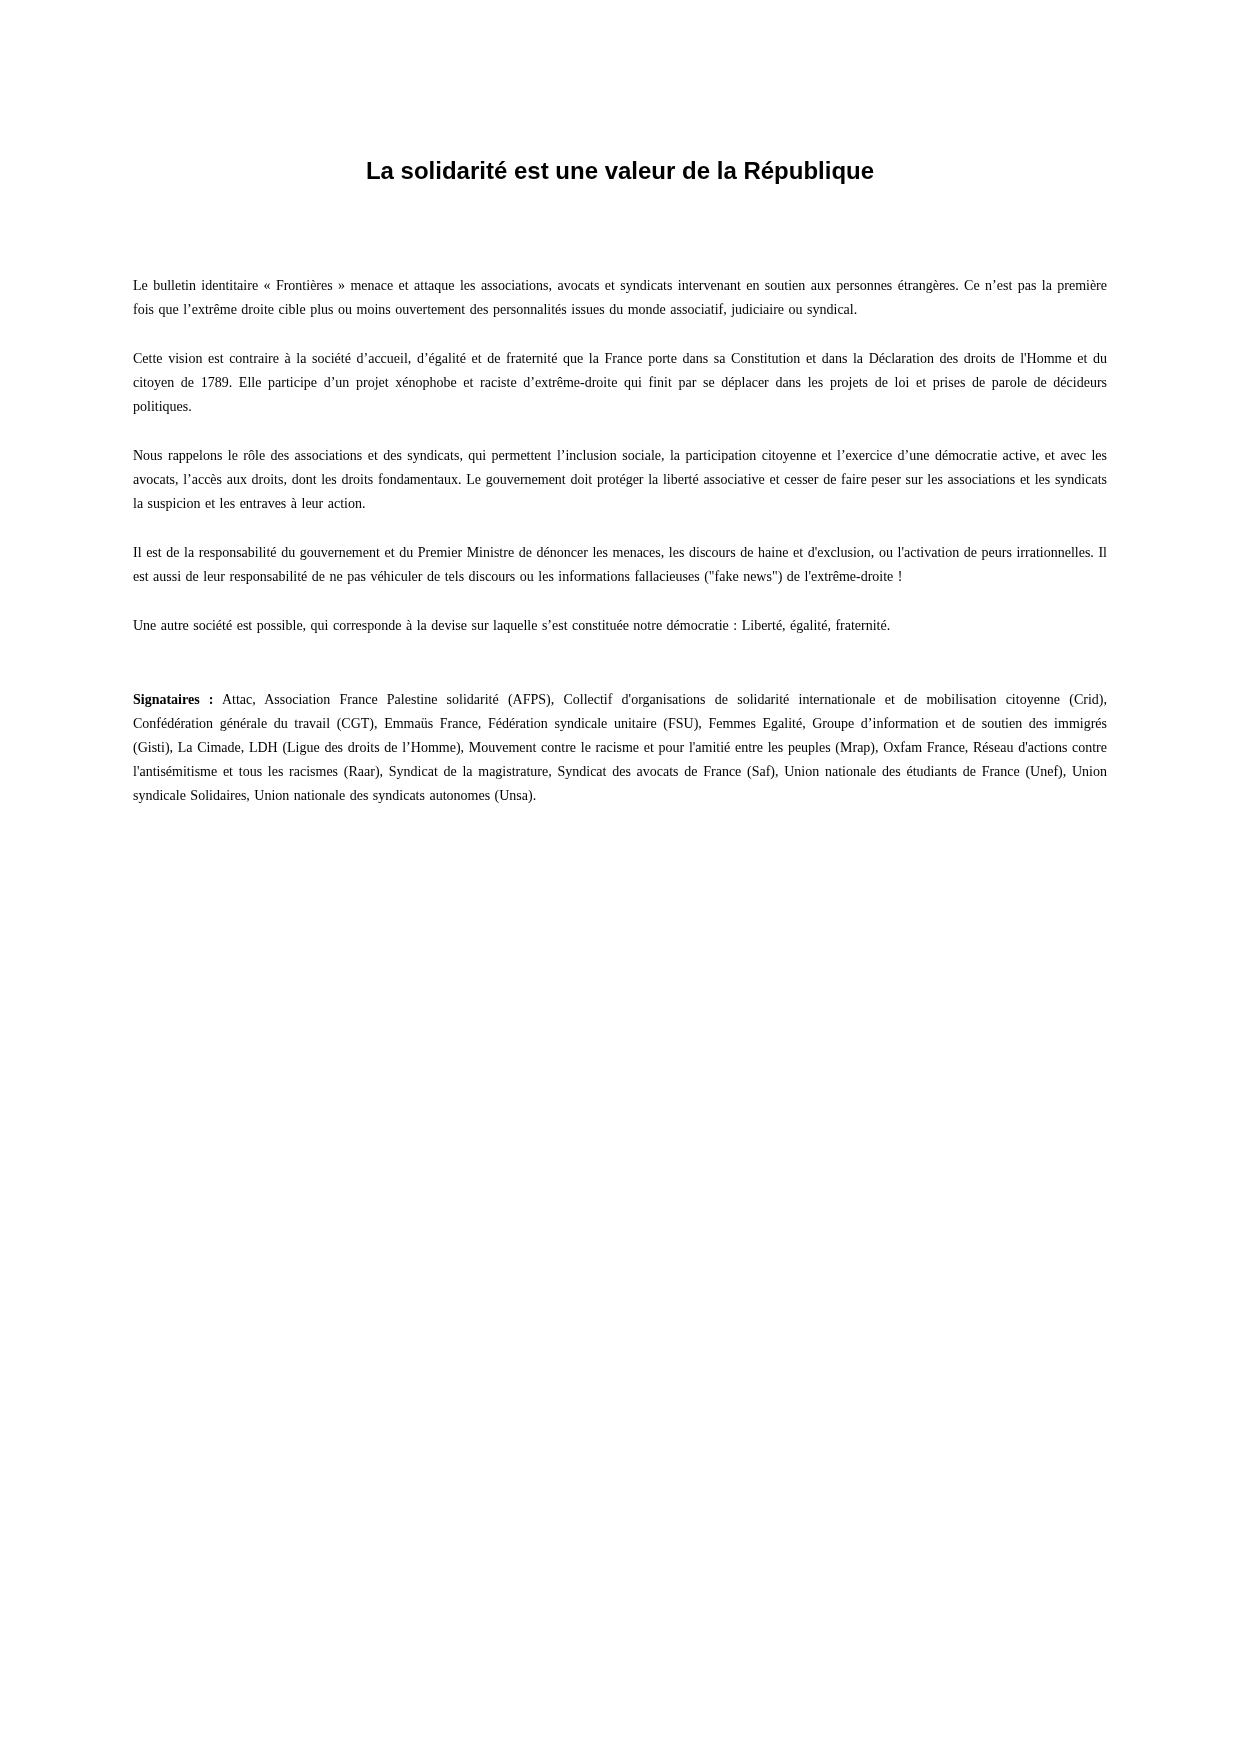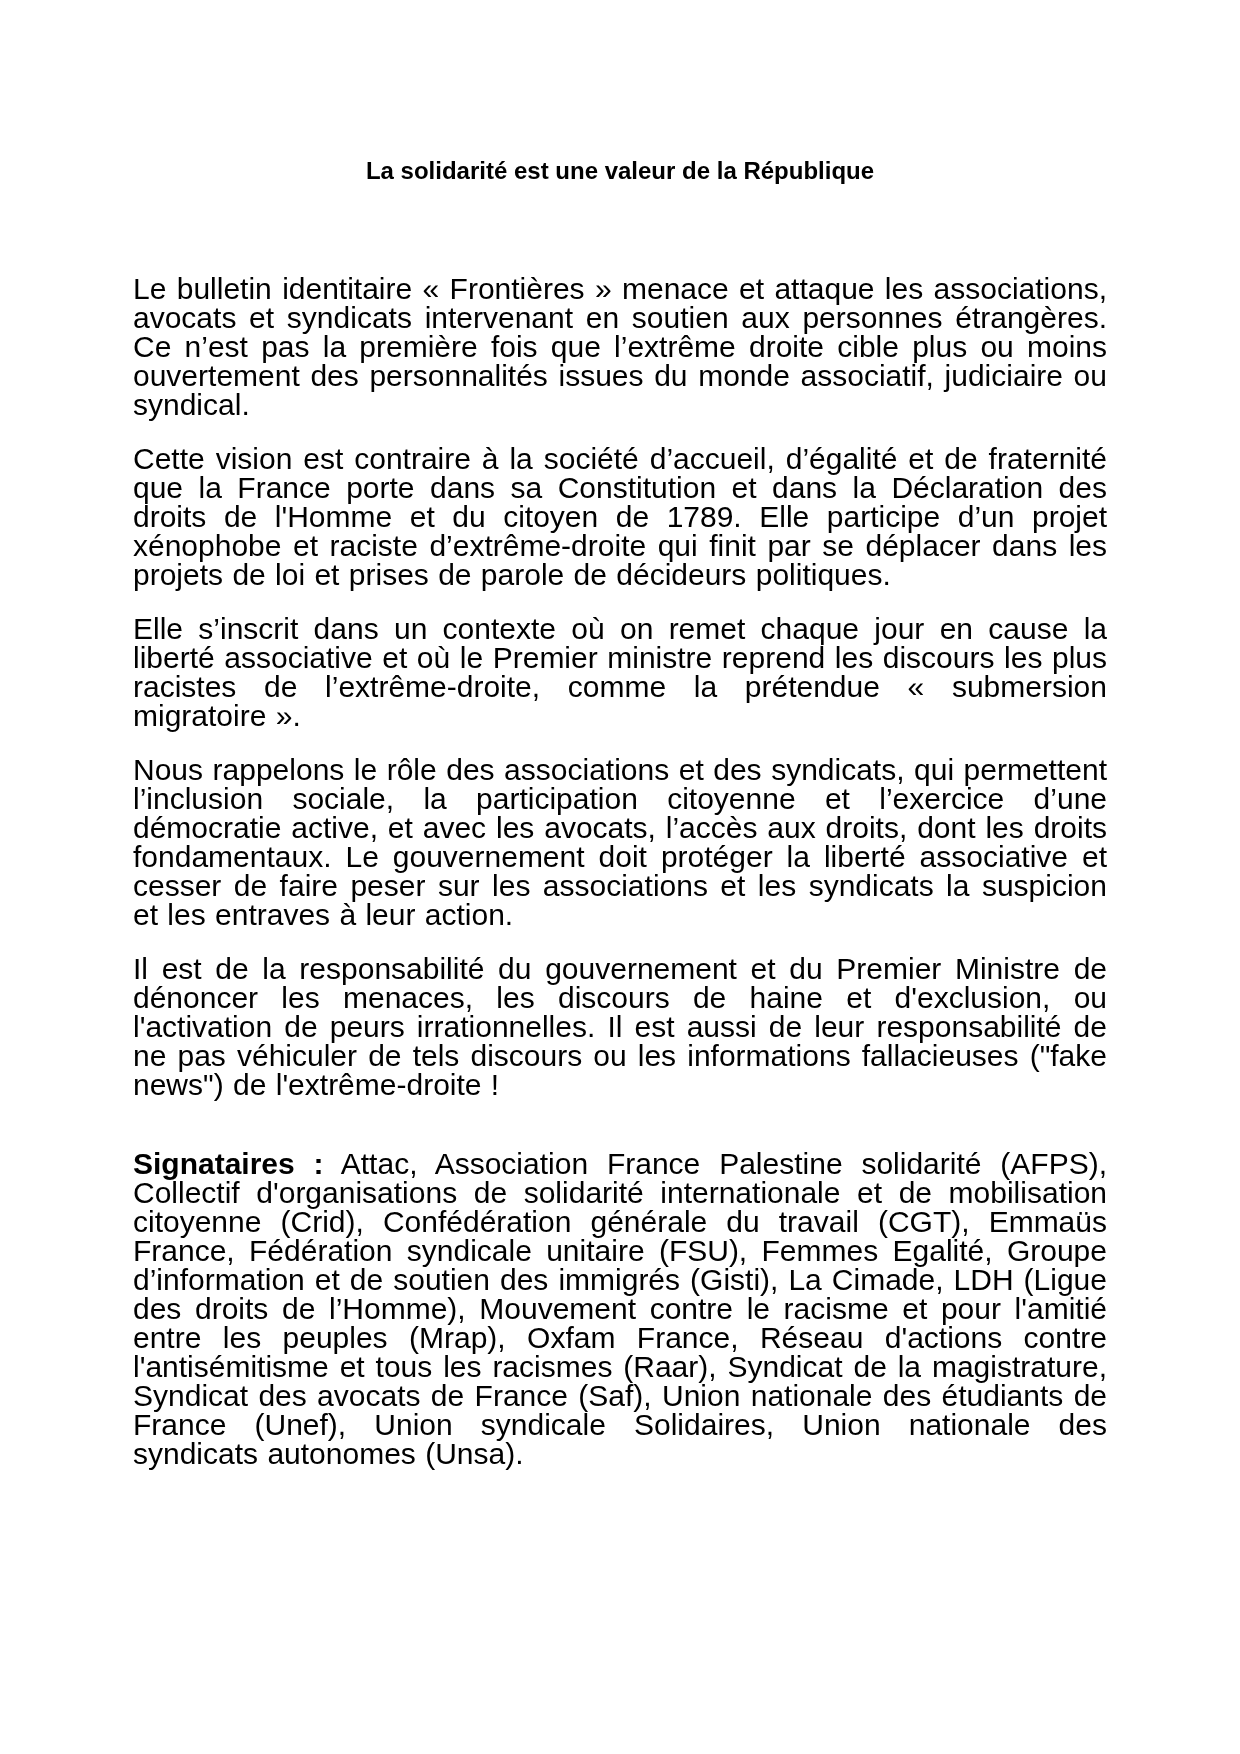--- a/index.html
+++ b/index.html
@@ -21,47 +21,48 @@
     overflow: hidden;
   }
   .title {
     font-size: 24px;
     line-height: 30px;
     font-weight: bold;
     text-align: center;
     margin: 0 0 88px 0;
   }
   .body-paragraph {
-    font-size: 30px;
-    line-height: 29px;
+    font-size: 14px;
+    line-height: 24px;
     text-align: justify;
     margin: 0 0 25px 0;
     word-spacing: 1px;
+    font-family: Liberation Serif, serif;
   }
   .signatories {
     margin-top: 50px;
   }
   .signatories strong {
     font-weight: bold;
   }
 </style>
 </head>
 <body>
 
 <div class="page">
 
   <h1 class="title">La solidarité est une valeur de la République</h1>
 
   <p class="body-paragraph">Le bulletin identitaire « Frontières » menace et attaque les associations, avocats et syndicats intervenant en soutien aux personnes étrangères. Ce n’est pas la première fois que l’extrême droite cible plus ou moins ouvertement des personnalités issues du monde associatif, judiciaire ou syndical.</p>
 
 
   <p class="body-paragraph">Cette vision est contraire à la société d’accueil, d’égalité et de fraternité que la France porte dans sa Constitution et dans la Déclaration des droits de l'Homme et du citoyen de 1789. Elle participe d’un projet xénophobe et raciste d’extrême-droite qui finit par se déplacer dans les projets de loi et prises de parole de décideurs politiques.</p>
 
-  <p class="body-paragraph">Elle s’inscrit dans un contexte où on remet chaque jour en cause la liberté associative et où le Premier ministre reprend les discours les plus racistes de l’extrême-droite, comme la prétendue « submersion migratoire ».</p>
 
   <p class="body-paragraph">Nous rappelons le rôle des associations et des syndicats, qui permettent l’inclusion sociale, la participation citoyenne et l’exercice d’une démocratie active, et avec les avocats, l’accès aux droits, dont les droits fondamentaux. Le gouvernement doit protéger la liberté associative et cesser de faire peser sur les associations et les syndicats la suspicion et les entraves à leur action.</p>
 
   <p class="body-paragraph">Il est de la responsabilité du gouvernement et du Premier Ministre de dénoncer les menaces, les discours de haine et d'exclusion, ou l'activation de peurs irrationnelles. Il est aussi de leur responsabilité de ne pas véhiculer de tels discours ou les informations fallacieuses ("fake news") de l'extrême-droite !</p>
 
+  <p class="body-paragraph">Une autre société est possible, qui corresponde à la devise sur laquelle s’est constituée notre démocratie : Liberté, égalité, fraternité.</p>
 
   <p class="body-paragraph signatories"><strong>Signataires :</strong><span> Attac, Association France Palestine solidarité (AFPS), Collectif d'organisations de solidarité internationale et de mobilisation citoyenne (Crid), Confédération générale du travail (CGT), Emmaüs France, Fédération syndicale unitaire (FSU), Femmes Egalité, Groupe d’information et de soutien des immigrés (Gisti), La Cimade, LDH (Ligue des droits de l’Homme), Mouvement contre le racisme et pour l'amitié entre les peuples (Mrap), Oxfam France, Réseau d'actions contre l'antisémitisme et tous les racismes (Raar), Syndicat de la magistrature, Syndicat des avocats de France (Saf), Union nationale des étudiants de France (Unef), Union syndicale Solidaires, Union nationale des syndicats autonomes (Unsa).</span></p>
 
 </div>
 
 </body></html>

